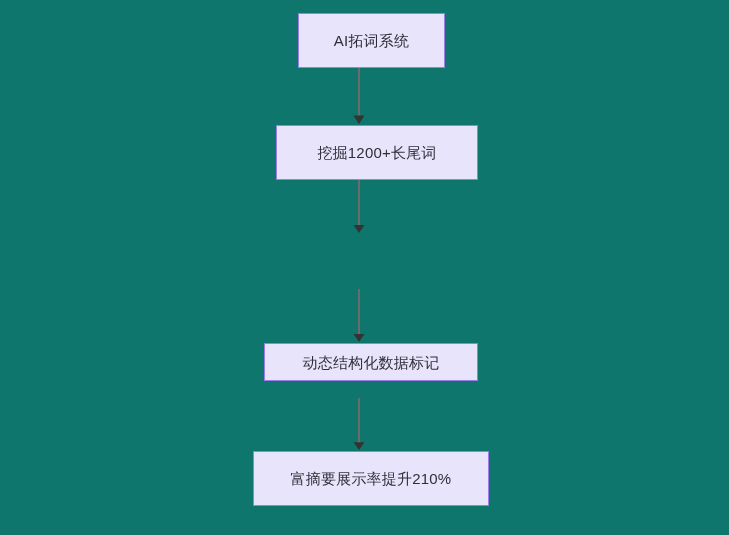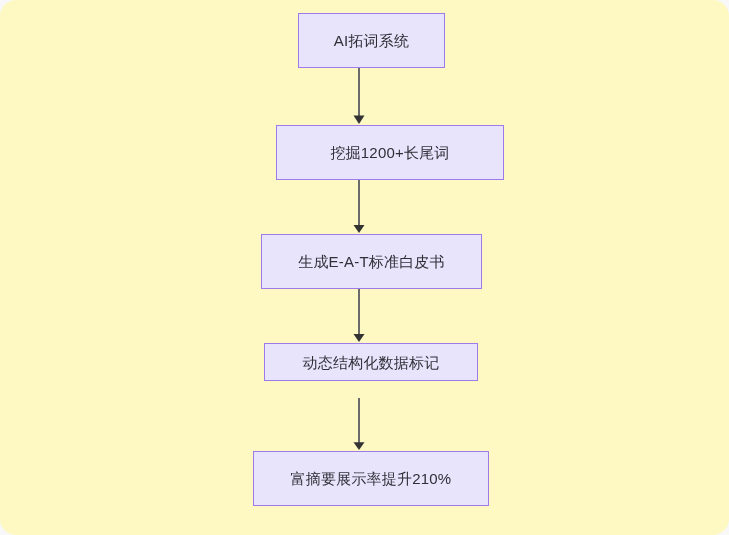--- a/index.html
+++ b/index.html
@@ -40,21 +40,21 @@
     width: 24px;
   }
   .connector svg {
     display: block;
     overflow: visible;
   }
 </style>
 </head>
 <body>
 
-<div id="flowchart-canvas" style="background: #fef9c3; border-radius: 16px;">
+<div id="flowchart-canvas" style="background: #0f766e;">
 
   <div class="connector" id="edge-0" style="left: 347px; top: 68px; height: 57px;">
     <svg width="24" viewBox="0 0 24 60" preserveAspectRatio="none" height="57">
       <line x1="12" y1="0" x2="12" y2="52" stroke="#6b6b6b" stroke-width="2"></line>
       <polygon points="6.5,50 17.5,50 12,59" fill="#333333"></polygon>
     </svg>
   </div>
 
   <div class="connector" id="edge-1" style="left: 347px; top: 180px; height: 54px;">
     <svg width="24" viewBox="0 0 24 60" preserveAspectRatio="none" height="54">
@@ -74,27 +74,24 @@
     <svg width="24" viewBox="0 0 24 60" preserveAspectRatio="none" height="53">
       <line x1="12" y1="0" x2="12" y2="52" stroke="#6b6b6b" stroke-width="2"></line>
       <polygon points="6.5,50 17.5,50 12,59" fill="#333333"></polygon>
     </svg>
   </div>
 
   <div class="node" id="node-0" style="left: 298px; top: 13px; width: 147px; height: 55px; background: rgb(232, 228, 251); border-color: rgb(159, 122, 234); color: rgb(47, 47, 56);">
     <span class="node-label">AI拓词系统</span>
   </div>
 
-  <div class="node" id="node-1" style="left: 276px; top: 125px; width: 228px; height: 55px; background: rgb(232, 228, 251); border-color: rgb(159, 122, 234); color: rgb(47, 47, 56);">
+  <div class="node" id="node-1" style="left: 276px; top: 125px; width: 202px; height: 55px; background: rgb(232, 228, 251); border-color: rgb(159, 122, 234); color: rgb(47, 47, 56);">
     <span class="node-label">挖掘1200+长尾词</span>
   </div>
 
-  <div class="node" id="node-2" style="left: 261px; top: 234px; width: 221px; height: 55px; background: rgb(232, 228, 251); border-color: rgb(159, 122, 234); color: rgb(47, 47, 56);">
-    <span class="node-label">生成E-A-T标准白皮书</span>
-  </div>
 
   <div class="node" id="node-3" style="left: 264px; top: 343px; width: 214px; height: 38px; background: rgb(232, 228, 251); border-color: rgb(159, 122, 234); color: rgb(47, 47, 56); justify-content: center;">
     <span class="node-label">动态结构化数据标记</span>
   </div>
 
   <div class="node" id="node-4" style="left: 253px; top: 451px; width: 236px; height: 55px; background: rgb(232, 228, 251); border-color: rgb(159, 122, 234); color: rgb(47, 47, 56); justify-content: center;">
     <span class="node-label">富摘要展示率提升210%</span>
   </div>
 
 </div>

